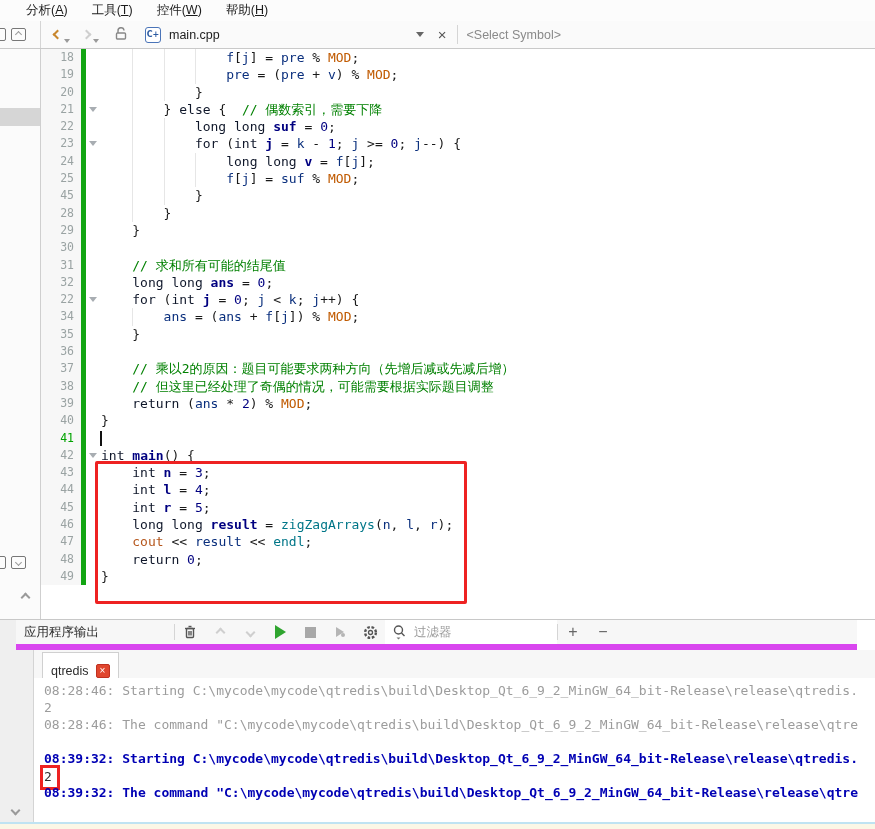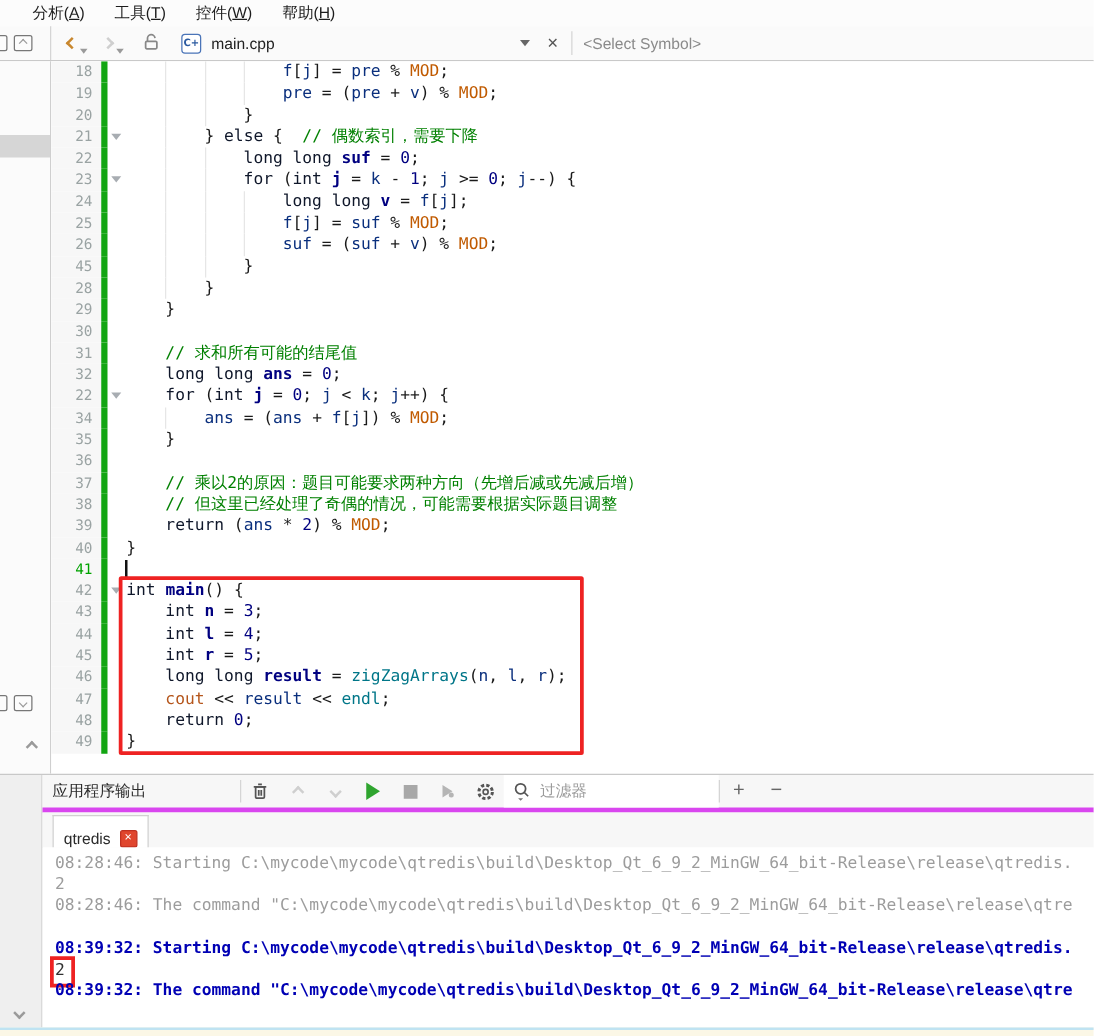--- a/index.html
+++ b/index.html
@@ -71,22 +71,22 @@
 .tk-f{color:#007688}
 .tk-g{color:#b5561c}
 .tk-o{color:#1a1a1a}
 .anno-main{position:absolute;left:54px;top:412px;width:372px;height:143px;border:3px solid #ee2222;
   border-radius:2px;pointer-events:none;z-index:5}
 
 
 .bottom{position:absolute;left:0;top:619px;width:875px;height:203px;border-top:1px solid #c8c8c8;background:#fff}
 .bgutter{position:absolute;left:0;top:0;width:34px;height:100%;background:#efefef;border-right:1px solid #d4d4d4}
 .bgutter .chev{position:absolute;left:12px;bottom:8px}
-.bheader{position:absolute;left:34px;top:0;width:841px;height:30px;background:#f7f7f7;
-  border-bottom:4px solid #d946ef;display:flex;align-items:center;font-size:12.5px;color:#2b2b2b}
+.bheader{position:absolute;left:16px;top:0;width:841px;height:30px;background:#f7f7f7;
+  border-bottom:6px solid #d946ef;display:flex;align-items:center;font-size:12.5px;color:#2b2b2b}
 .btitle{padding-left:8px;width:158px}
 .hicon{display:inline-flex;align-items:center;justify-content:center;width:30px;height:28px;flex:none}
 .play-tri{width:0;height:0;border-top:7px solid transparent;border-bottom:7px solid transparent;border-left:11px solid #2fa52f}
 .stop-sq{width:11px;height:11px;background:#a8a8a8}
 .playd-tri{width:0;height:0;border-top:5px solid transparent;border-bottom:5px solid transparent;border-left:8px solid #b5b5b5}
 .gear-dot{width:4px;height:4px;border-radius:50%;background:#b5b5b5;margin:6px 0 0 -3px}
 .filterbox{display:flex;align-items:center;align-self:stretch;width:172px;background:#fff;padding-left:7px;flex:none}
 .filter-text{color:#9a9a9a;margin-left:7px}
 .zoombtn{width:30px;height:28px;background:none;border:none;font-size:16px;color:#666;cursor:default;font-family:inherit}
 .btabs{position:absolute;left:34px;top:30px;width:841px;height:28px;background:#f7f7f7;display:flex;align-items:flex-end}
@@ -207,26 +207,20 @@
           <span class="ln">24</span>
           <span class="chg"></span>
           <span class="foldcol"></span>
           <span class="code"><span class="ig ig0"></span><span class="ig"></span><span class="ig"></span><span class="ig"></span><span class="tk-k">long</span><span class="tk-o"> </span><span class="tk-k">long</span><span class="tk-o"> </span><span class="tk-d">v</span><span class="tk-o"> = </span><span class="tk-v">f</span><span class="tk-o">[</span><span class="tk-v">j</span><span class="tk-o">];</span></span>
         </div>
         <div class="line">
           <span class="ln">25</span>
           <span class="chg"></span>
           <span class="foldcol"></span>
           <span class="code"><span class="ig ig0"></span><span class="ig"></span><span class="ig"></span><span class="ig"></span><span class="tk-v">f</span><span class="tk-o">[</span><span class="tk-v">j</span><span class="tk-o">] = </span><span class="tk-v">suf</span><span class="tk-o"> % </span><span class="tk-m">MOD</span><span class="tk-o">;</span></span>
-        </div>
-        <div class="line">
-          <span class="ln">26</span>
-          <span class="chg"></span>
-          <span class="foldcol"></span>
-          <span class="code"><span class="ig ig0"></span><span class="ig"></span><span class="ig"></span><span class="ig"></span><span class="tk-v">suf</span><span class="tk-o"> = (</span><span class="tk-v">suf</span><span class="tk-o"> + </span><span class="tk-v">v</span><span class="tk-o">) % </span><span class="tk-m">MOD</span><span class="tk-o">;</span></span>
         </div>
         <div class="line">
           <span class="ln">45</span>
           <span class="chg"></span>
           <span class="foldcol"></span>
           <span class="code"><span class="ig ig0"></span><span class="ig"></span><span class="ig"></span><span class="tk-o">}</span></span>
         </div>
         <div class="line">
           <span class="ln">28</span>
           <span class="chg"></span>

